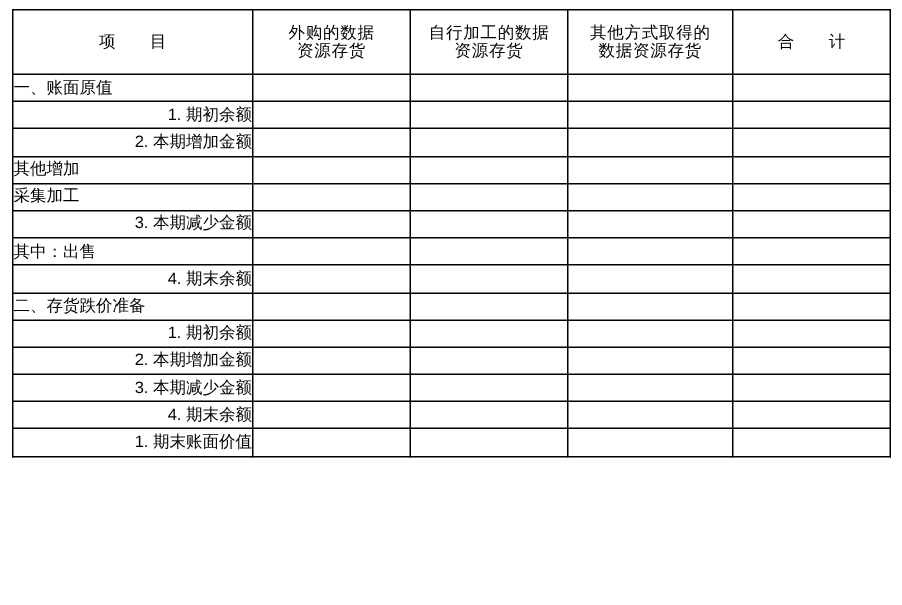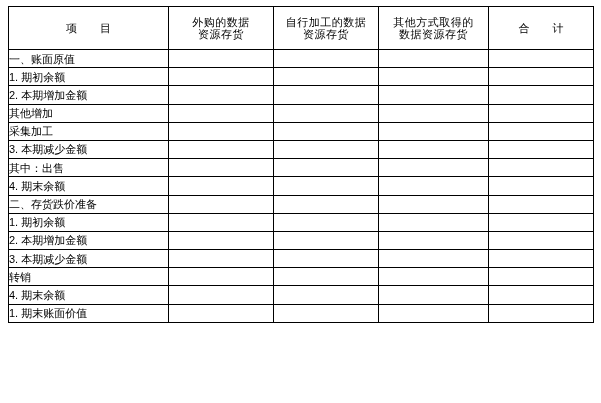--- a/index.html
+++ b/index.html
@@ -57,21 +57,21 @@
   }
   table.grid td {
     height: 17.2px;
   }
   td.item {
     padding-left: 4px;
     white-space: nowrap;
     font-size: 11px;
   }
   .ind0 { padding-left: 4px; }
-  .ind1 { padding-left: 8px; }
+  .ind1 { padding-left: 8px; text-align: right; }
   .ind2 { padding-left: 30px; }
   .ind3 { padding-left: 60px; }
   .ind4 { padding-left: 78px; }
   .bold { font-weight: bold; }
   col.c-item  { width: 160px; }
   col.c-d1    { width: 105px; }
   col.c-d2    { width: 105px; }
   col.c-d3    { width: 110px; }
   col.c-total { width: 105px; }
 </style>
@@ -198,27 +198,20 @@
           <td></td>
         </tr>
         <tr>
           <td class="item ind1 bold">3. 本期减少金额</td>
           <td></td>
           <td></td>
           <td></td>
           <td></td>
         </tr>
         <tr>
-          <td class="item ind4">转销</td>
-          <td></td>
-          <td></td>
-          <td></td>
-          <td></td>
-        </tr>
-        <tr>
           <td class="item ind1 bold">4. 期末余额</td>
           <td></td>
           <td></td>
           <td></td>
           <td></td>
         </tr>
         <tr>
           <td class="item ind1 bold">1. 期末账面价值</td>
           <td></td>
           <td></td>

